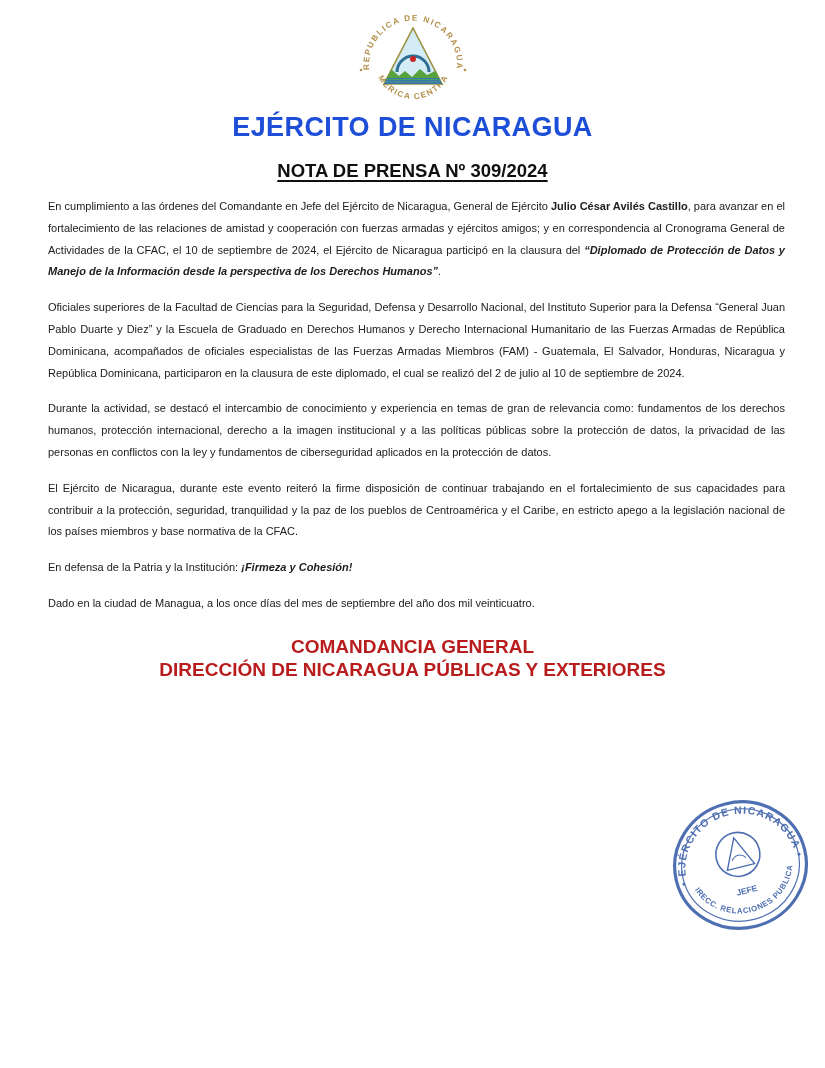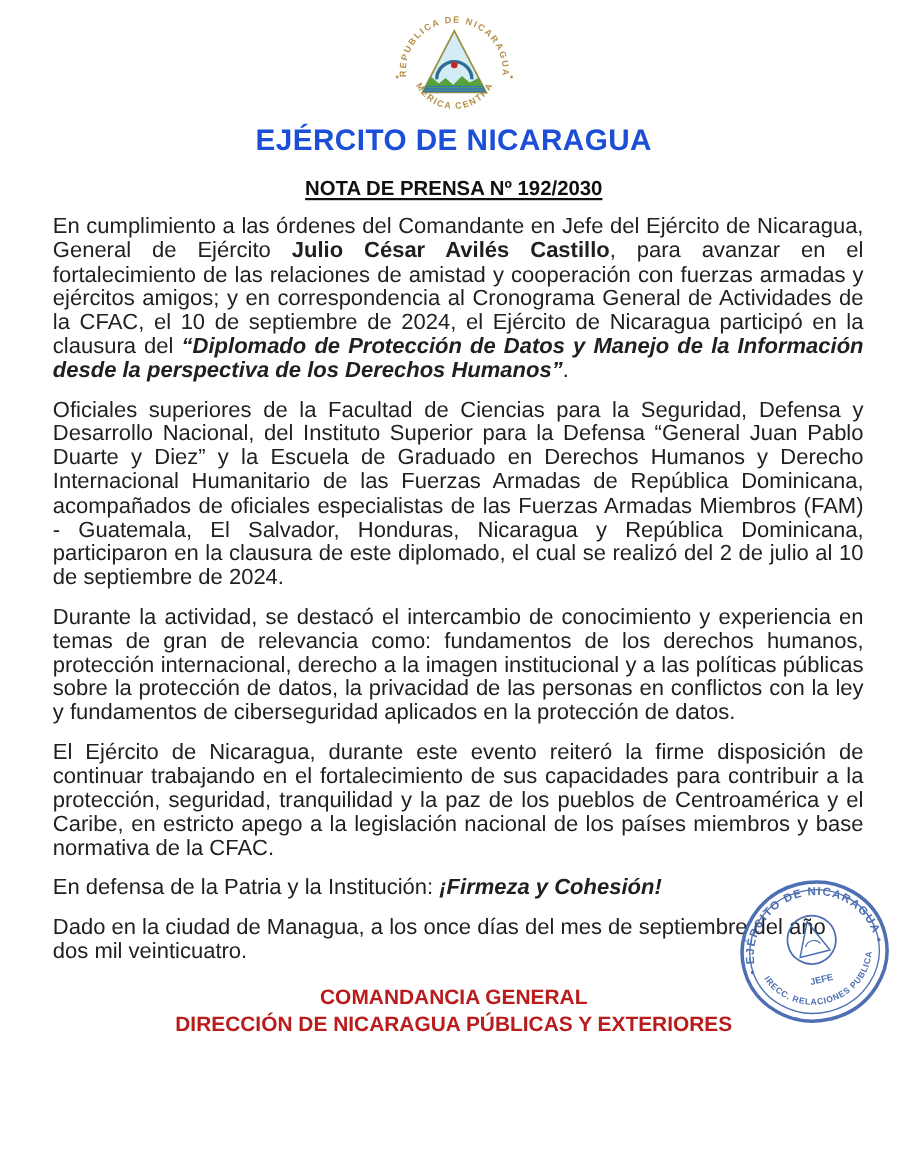--- a/index.html
+++ b/index.html
@@ -24,21 +24,21 @@
     text-decoration-thickness:2px;
     text-underline-offset:3px;
   }
   .headline{
     text-align:center;font-size:18.5px;font-weight:bold;color:#101010;
     max-width:706px;margin:15px auto 0;line-height:24px;
   }
   .doc-body{padding:0 40px 0 48px;}
   .doc-body p{
     margin:14px 0 0;
-    font-size:20px;line-height:21.8px;
+    font-size:11px;line-height:21.8px;
     text-align:justify;
   }
   .doc-body p.single{text-align:left;}
   .bold{font-weight:bold;}
   .bolditalic{font-weight:bold;font-style:italic;}
   .footer{
     text-align:center;margin-top:20px;
     font-weight:bold;font-size:19px;line-height:23.5px;color:#b91c1c;
   }
   .seal{
@@ -76,21 +76,21 @@
         <rect x="30" y="66" width="58" height="6" fill="#3e72b5"></rect>
         <line x1="30" y1="67.5" x2="88" y2="67.5" stroke-width="1" stroke="#41a065"></line>
         <line x1="30" y1="69.8" x2="88" y2="69.8" stroke-width="1" stroke="#41a065"></line>
       </g>
       <circle cx="7" cy="58" r="1.3" fill="#b3904a"></circle>
       <circle cx="111" cy="58" r="1.3" fill="#b3904a"></circle>
     </svg>
   </div>
 
   <div class="doc-title">EJÉRCITO DE NICARAGUA</div>
-  <div class="press-note">NOTA DE PRENSA Nº 192/2030</div>
+  <div class="press-note">NOTA DE PRENSA Nº 309/2024</div>
 
   <div class="doc-body">
     <p><span>En cumplimiento a las órdenes del Comandante en Jefe del Ejército de Nicaragua, General de Ejército </span><span class="bold">Julio César Avilés Castillo</span><span>, para avanzar en el fortalecimiento de las relaciones de amistad y cooperación con fuerzas armadas y ejércitos amigos; y en correspondencia al Cronograma General de Actividades de la CFAC, el 10 de septiembre de 2024, el Ejército de Nicaragua participó en la clausura del </span><span class="bolditalic">“Diplomado de Protección de Datos y Manejo de la Información desde la perspectiva de los Derechos Humanos”</span><span>.</span></p>
     <p><span>Oficiales superiores de la Facultad de Ciencias para la Seguridad, Defensa y Desarrollo Nacional, del Instituto Superior para la Defensa “General Juan Pablo Duarte y Diez” y la Escuela de Graduado en Derechos Humanos y Derecho Internacional Humanitario de las Fuerzas Armadas de República Dominicana, acompañados de oficiales especialistas de las Fuerzas Armadas Miembros (FAM) - Guatemala, El Salvador, Honduras, Nicaragua y República Dominicana, participaron en la clausura de este diplomado, el cual se realizó del 2 de julio al 10 de septiembre de 2024.</span></p>
     <p><span>Durante la actividad, se destacó el intercambio de conocimiento y experiencia en temas de gran de relevancia como: fundamentos de los derechos humanos, protección internacional, derecho a la imagen institucional y a las políticas públicas sobre la protección de datos, la privacidad de las personas en conflictos con la ley y fundamentos de ciberseguridad aplicados en la protección de datos.</span></p>
     <p><span>El Ejército de Nicaragua, durante este evento reiteró la firme disposición de continuar trabajando en el fortalecimiento de sus capacidades para contribuir a la protección, seguridad, tranquilidad y la paz de los pueblos de Centroamérica y el Caribe, en estricto apego a la legislación nacional de los países miembros y base normativa de la CFAC.</span></p>
     <p class="single"><span>En defensa de la Patria y la Institución: </span><span class="bolditalic">¡Firmeza y Cohesión!</span></p>
     <p class="single"><span>Dado en la ciudad de Managua, a los once días del mes de septiembre del año dos mil veinticuatro.</span></p>
   </div>
 

